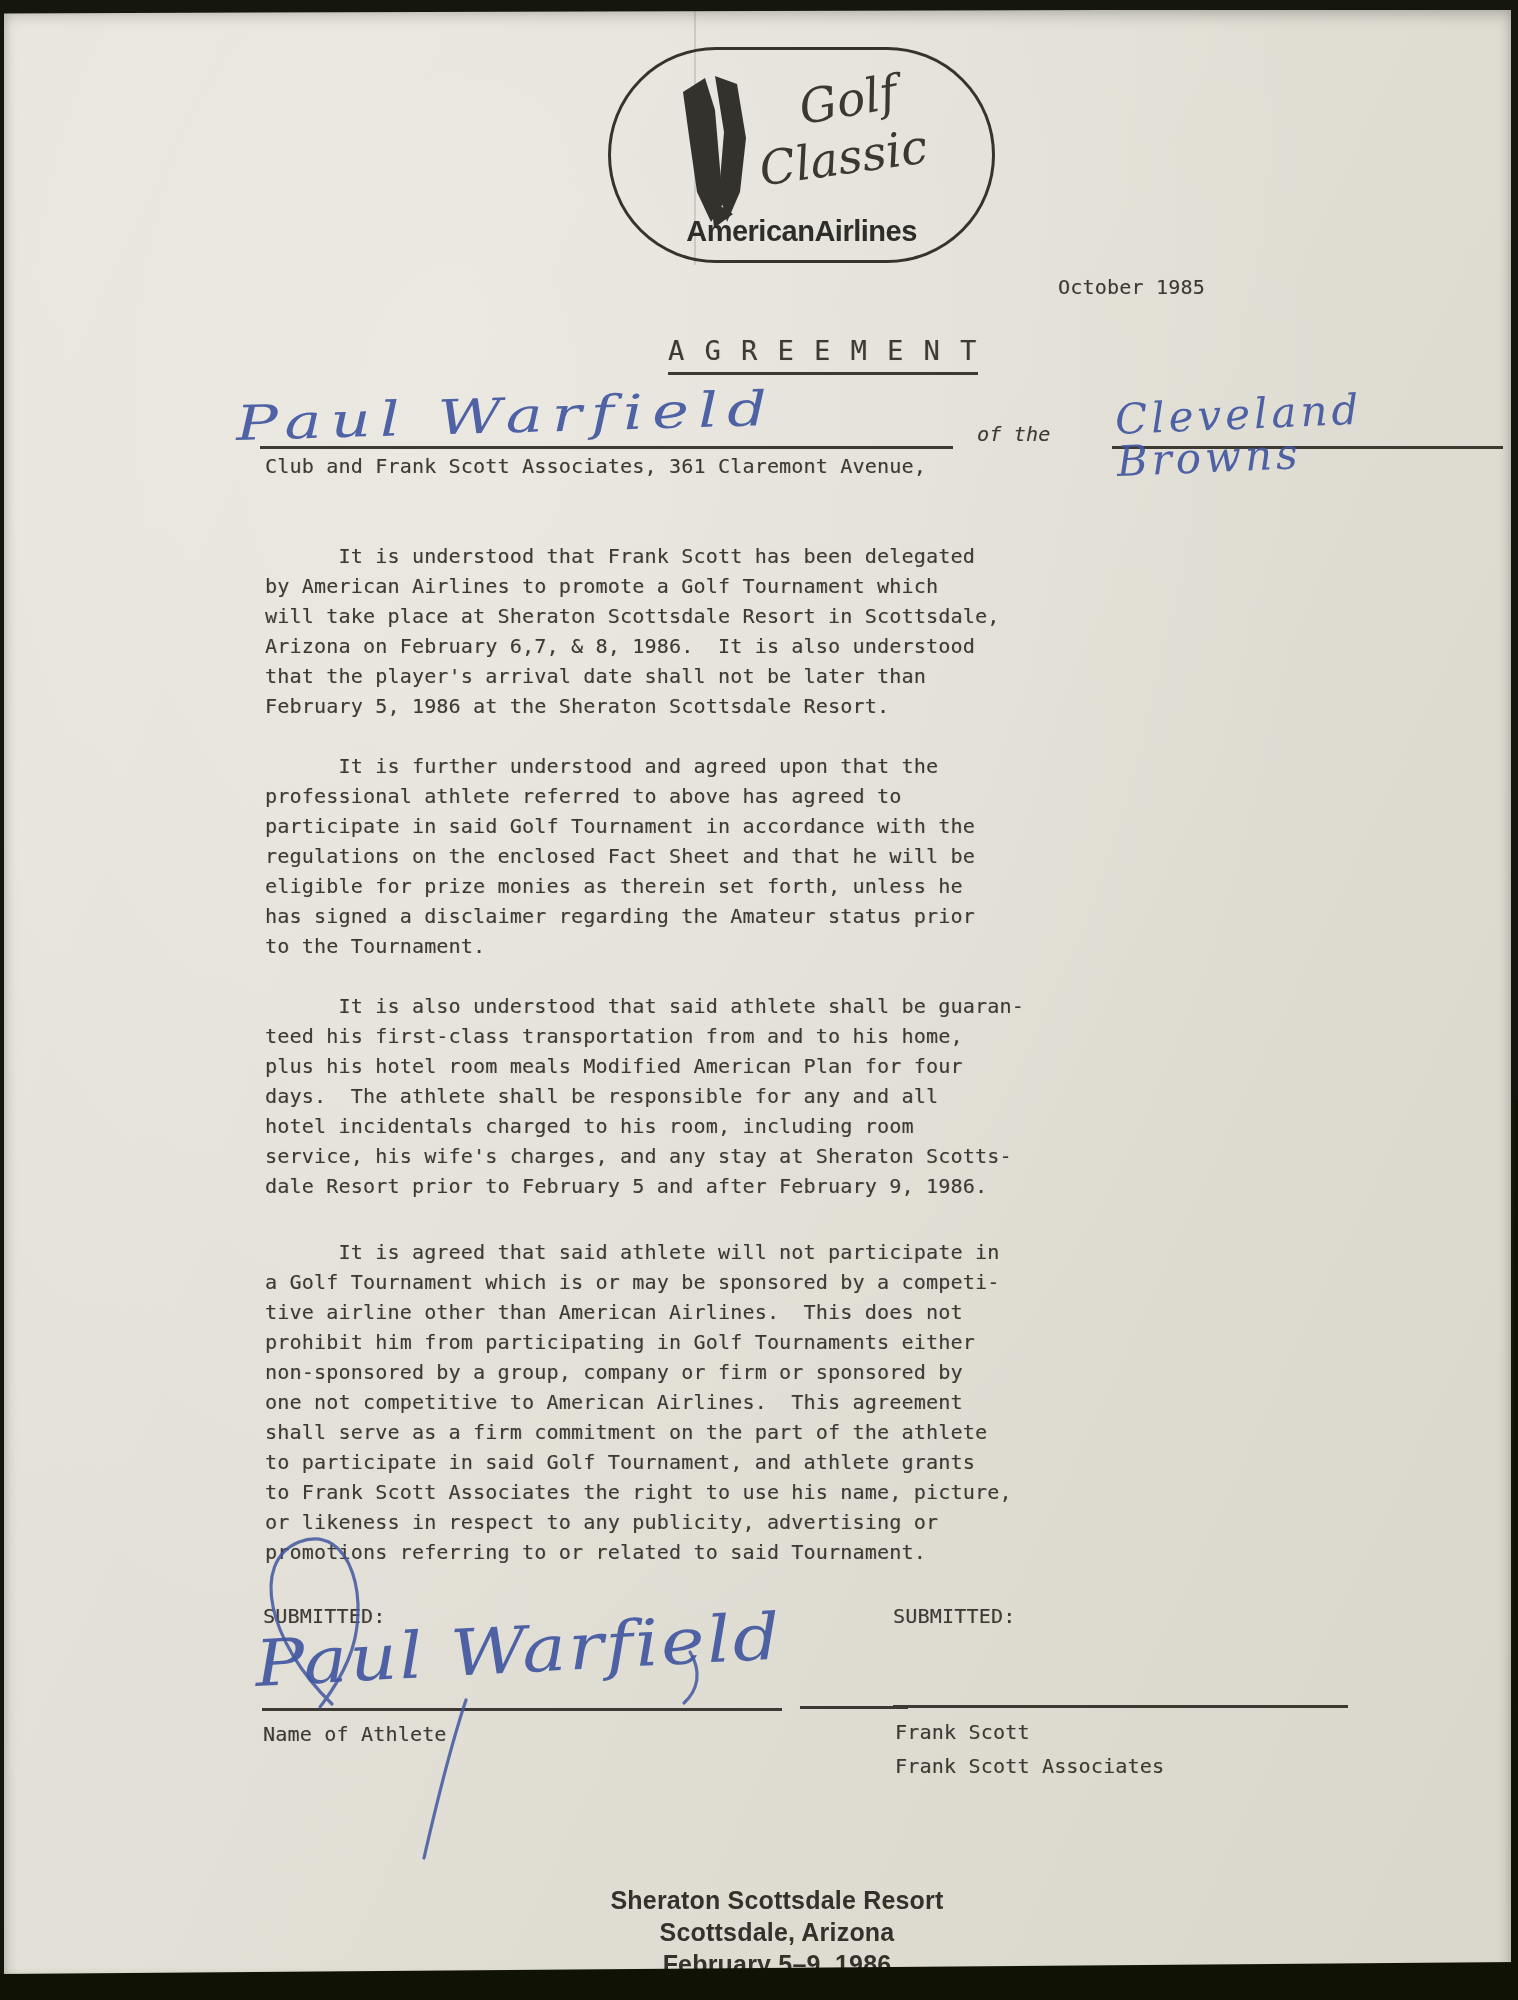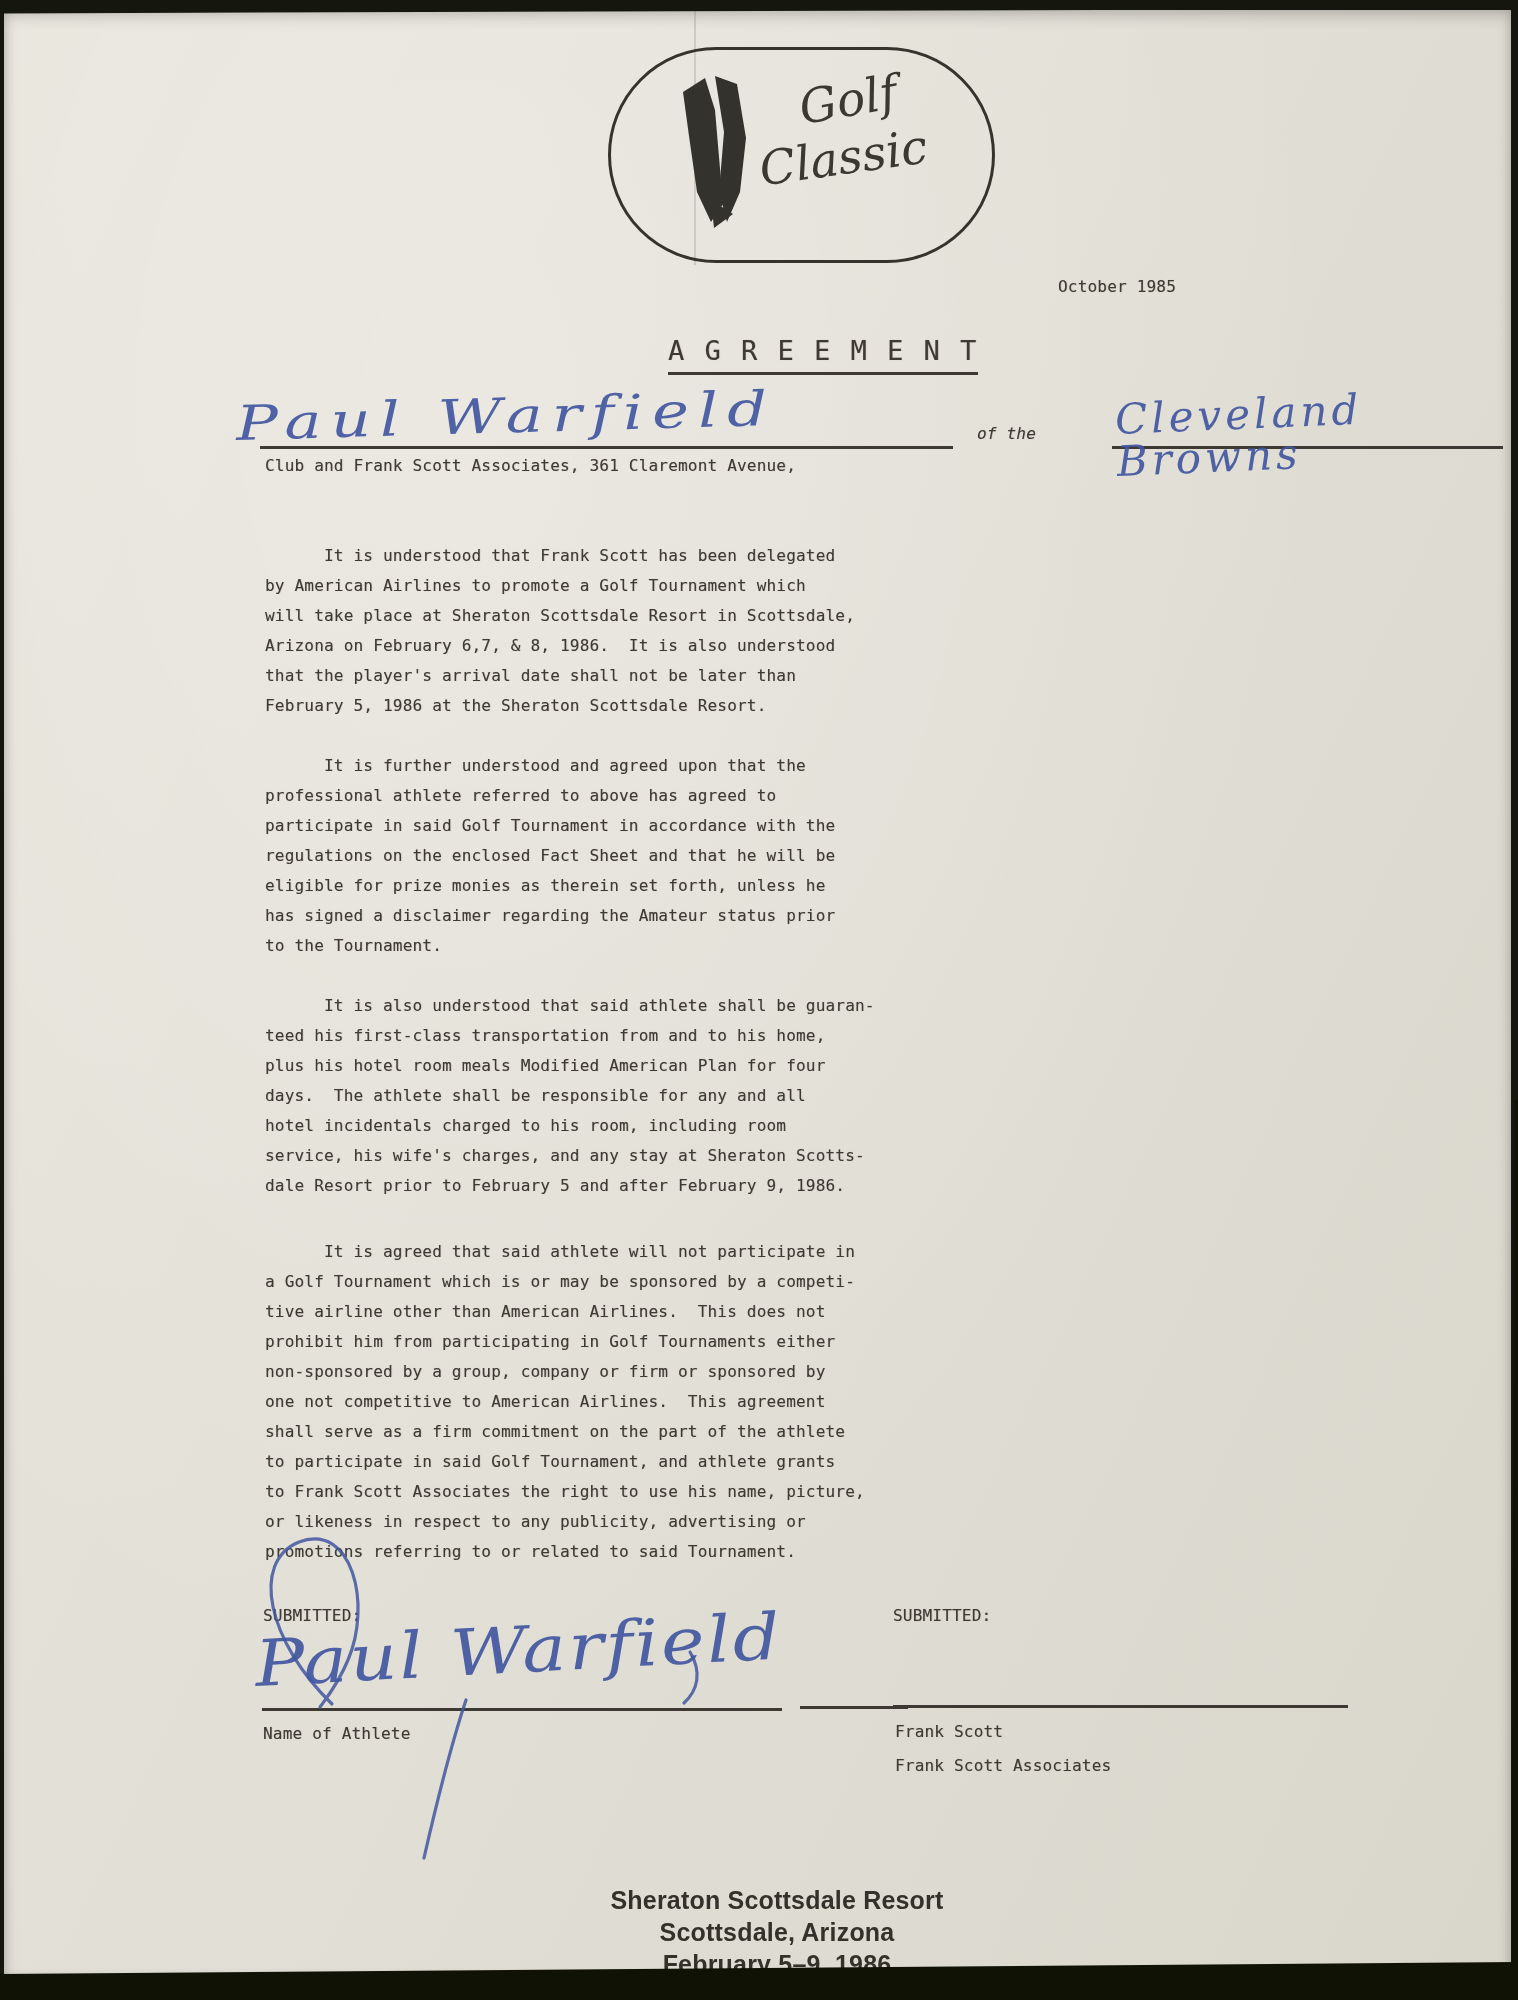--- a/index.html
+++ b/index.html
@@ -20,21 +20,21 @@
       radial-gradient(ellipse at 30% 20%, rgba(255,255,255,0.25), rgba(255,255,255,0) 60%),
       linear-gradient(115deg,#e7e4db 0%, var(--paper) 45%, #d9d6cc 100%);
     box-shadow:inset 0 6px 14px rgba(60,60,50,0.25), inset 0 -4px 10px rgba(60,60,50,0.18);
   }
   .edge-top{position:absolute;left:-12px;top:-9px;width:1550px;height:20px;background:var(--edge);transform:rotate(-0.18deg);}
   .edge-bottom{position:absolute;left:-12px;bottom:-14px;width:1550px;height:40px;background:#101206;transform:rotate(-0.45deg);transform-origin:left center;}
   .edge-right{position:absolute;right:-3px;top:1100px;width:8px;height:920px;background:#101206;transform:rotate(0.2deg);}
   .crease{position:absolute;left:694px;top:10px;width:2px;height:255px;background:rgba(110,105,95,0.22);}
 
   .typewriter{
-    position:absolute;color:var(--ink);font-size:16px;line-height:30px;
+    position:absolute;color:var(--ink);font-size:20px;line-height:30px;
     white-space:pre;letter-spacing:0.2px;
     text-shadow:0.4px 0.4px 0.7px rgba(62,58,51,0.35);
   }
   .title{font-size:27px;letter-spacing:2px;border-bottom:3px solid var(--ink);padding-bottom:6px;}
 
   .blank-line{position:absolute;border-bottom:3px solid var(--ink);height:0;}
 
   .hand{
     position:absolute;color:var(--pen);
     font-family:"DejaVu Serif","Liberation Serif",serif;font-style:italic;
@@ -71,20 +71,21 @@
   <div class="crease"></div>
 
   <div class="logo">
     <svg class="logo-eagle" viewBox="0 0 130 158">
       <polygon points="30,18 52,4 62,36 70,130 58,148 44,118 36,62" fill="#34322c"></polygon>
       <polygon points="62,2 84,10 93,64 87,118 74,148 66,118 71,58" fill="#34322c"></polygon>
       <polygon points="58,126 80,140 61,154" fill="#34322c"></polygon>
     </svg>
     <div class="logo-golf">Golf</div>
     <div class="logo-classic">Classic</div>
+    <div class="logo-airline">AmericanAirlines</div>
   </div>
 
   <div class="typewriter" style="left:1058px;top:272px;">October 1985</div>
   <div class="typewriter title" style="left:668px;top:336px;">A G R E E M E N T</div>
 
   <div class="blank-line" style="left:260px;top:446px;width:693px;"></div>
   <div class="typewriter" style="left:977px;top:419px;font-style:italic;">of the</div>
   <div class="blank-line" style="left:1112px;top:446px;width:391px;"></div>
   <div class="hand hand-athlete">Paul Warfield</div>
   <div class="hand hand-club">Cleveland Browns</div>

